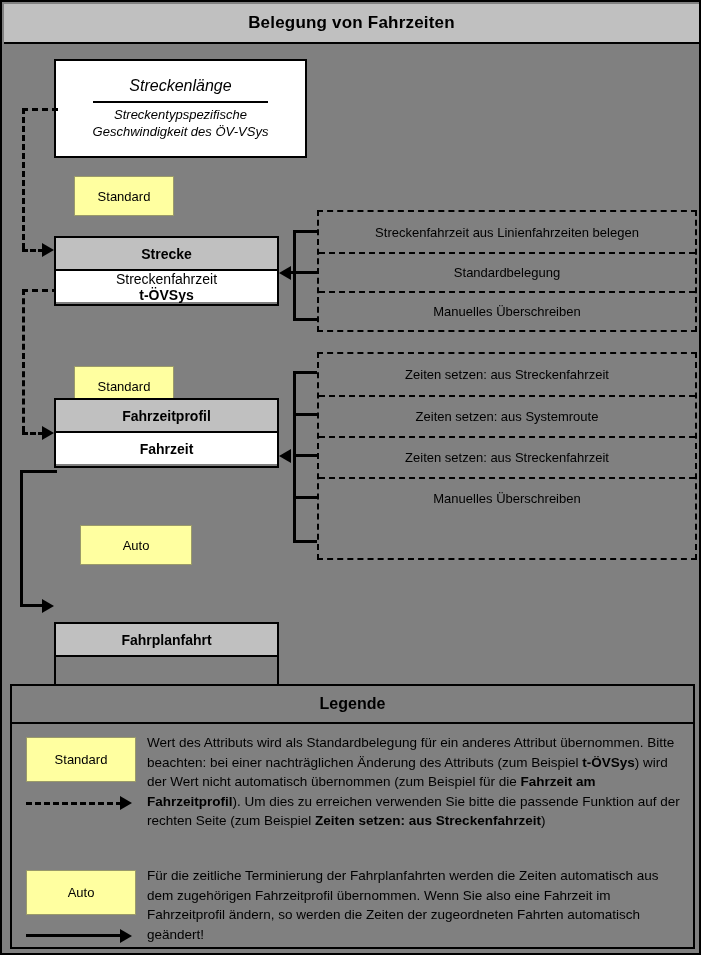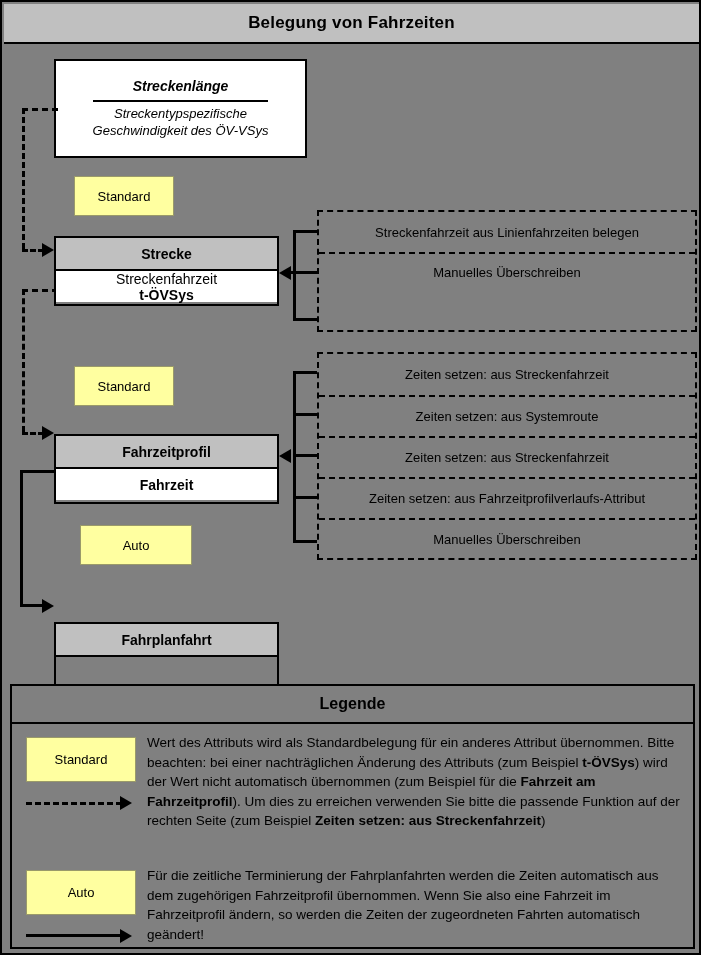--- a/index.html
+++ b/index.html
@@ -15,21 +15,21 @@
   
   .titlebar{position:absolute;left:2px;top:2px;width:695px;height:38px;
     background:#c0c0c0;border-bottom:2px solid #000;
     display:flex;align-items:center;justify-content:center;}
   .titlebar span{font-size:17px;font-weight:bold;color:#000;letter-spacing:.2px;}
 
   
   .formula{position:absolute;left:52px;top:57px;width:253px;height:99px;
     background:#fff;border:2px solid #000;box-sizing:border-box;
     display:flex;flex-direction:column;align-items:center;justify-content:center;}
-  .formula .num{font-style:italic;font-size:14px;color:#000;padding-bottom:3px;font-weight:bold;}
+  .formula .num{font-style:italic;font-size:16px;color:#000;padding-bottom:3px;}
   .formula .bar{width:175px;height:2px;background:#000;margin:3px 0 4px 0;}
   .formula .den{font-style:italic;font-size:13px;color:#000;text-align:center;line-height:1.25;}
 
   
   .chip{position:absolute;background:#ffffa0;border:1px solid #9a9a6a;
     box-sizing:border-box;display:flex;align-items:center;justify-content:center;
     font-size:13px;color:#000;}
 
   
   .entity{position:absolute;border:2px solid #000;box-sizing:border-box;}
@@ -111,57 +111,57 @@
   <div class="chip" style="left:78px;top:523px;width:112px;height:40px;">Auto</div>
 
   <div class="entity" style="left:52px;top:234px;width:225px;height:70px;">
     <div class="hdr">Strecke</div>
     <div class="attr white">
       <span>Streckenfahrzeit </span>
         <b>t-ÖVSys</b>
     </div>
   </div>
 
-  <div class="entity" style="left:52px;top:432px;width:225px;height:70px;">
+  <div class="entity" style="left:52px;top:396px;width:225px;height:70px;">
     <div class="hdr">Fahrzeitprofil</div>
     <div class="attr white">
       <b>Fahrzeit</b>
     </div>
   </div>
 
   <div class="entity" style="left:52px;top:620px;width:225px;height:70px;">
     <div class="hdr">Fahrplanfahrt</div>
   </div>
 
   <div class="ln" style="left:291px;top:228px;width:3px;height:91px;"></div>
   <div class="ln" style="left:291px;top:228px;width:24px;height:3px;"></div>
   <div class="ln" style="left:291px;top:269px;width:24px;height:3px;"></div>
   <div class="ln" style="left:291px;top:316px;width:24px;height:3px;"></div>
   <div class="ln" style="left:288px;top:269px;width:6px;height:3px;"></div>
   <div class="ln" style="left:288px;top:269px;width:3px;height:3px;"></div>
   <div class="arrowL" style="left:277px;top:264px;"></div>
 
   <div class="dgroup" style="left:315px;top:208px;width:380px;height:122px;">
     <div class="dopt" style="height:40px;">Streckenfahrzeit aus Linienfahrzeiten belegen</div>
+    <div class="dopt sep" style="height:39px;">Standardbelegung</div>
     <div class="dopt sep" style="height:39px;">Manuelles Überschreiben</div>
   </div>
 
   <div class="ln" style="left:291px;top:369px;width:3px;height:172px;"></div>
   <div class="ln" style="left:291px;top:369px;width:24px;height:3px;"></div>
   <div class="ln" style="left:291px;top:411px;width:24px;height:3px;"></div>
   <div class="ln" style="left:291px;top:452px;width:24px;height:3px;"></div>
   <div class="ln" style="left:291px;top:494px;width:24px;height:3px;"></div>
   <div class="ln" style="left:291px;top:538px;width:24px;height:3px;"></div>
   <div class="arrowL" style="left:277px;top:447px;"></div>
 
   <div class="dgroup" style="left:315px;top:350px;width:380px;height:208px;">
     <div class="dopt" style="height:41px;">Zeiten setzen: aus Streckenfahrzeit</div>
     <div class="dopt sep" style="height:41px;">Zeiten setzen: aus Systemroute</div>
     <div class="dopt sep" style="height:41px;">Zeiten setzen: aus Streckenfahrzeit</div>
-    <div class="dopt sep" style="height:41px;">Zeiten setzen: aus Fahrzeitprofilverlaufs-Attribut</div>
     <div class="dopt sep" style="height:40px;">Manuelles Überschreiben</div>
   </div>
 
   <div class="legend">
     <div class="lhdr">Legende</div>
 
     <div class="lrow" style="height:140px;">
       <div class="lchip" style="left:14px;top:13px;width:110px;height:45px;">Standard</div>
 
       <div class="dln h" style="left:14px;top:78px;width:96px;"></div>

